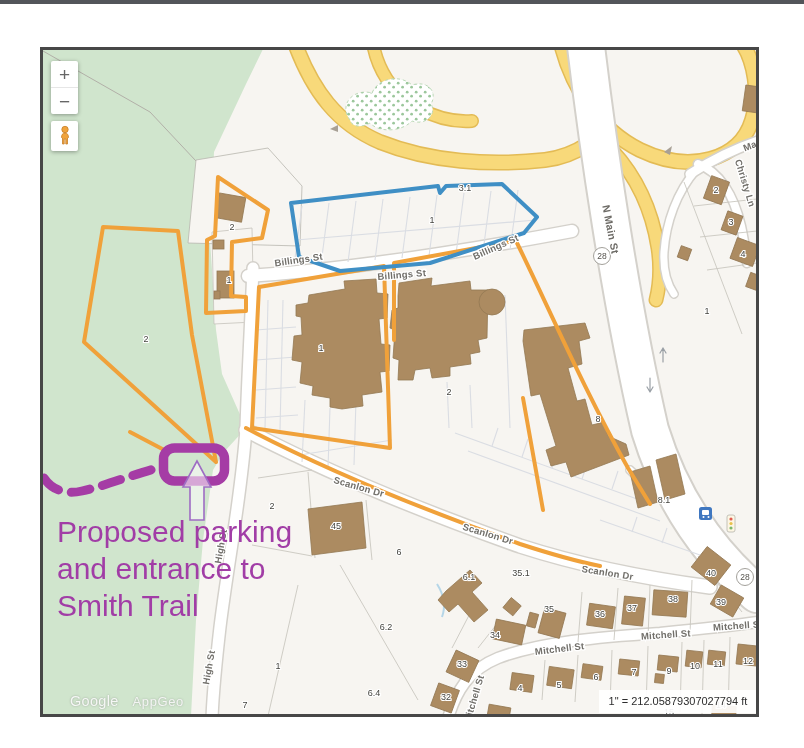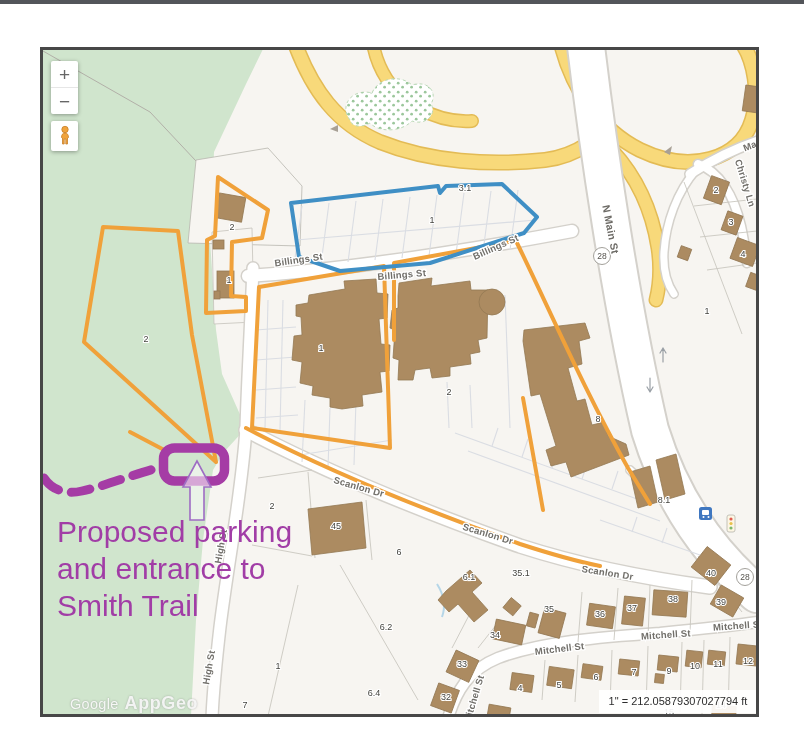--- a/index.html
+++ b/index.html
@@ -21,25 +21,25 @@
   
   .zoom-ctl{position:absolute;left:51px;top:61px;width:27px;height:53px;background:#fff;
             border-radius:2px;box-shadow:0 1px 4px rgba(0,0,0,.35);display:flex;
             flex-direction:column;overflow:hidden;}
   .zoom-ctl button{all:unset;flex:1;text-align:center;font-size:19px;color:#666;
             cursor:pointer;line-height:25px;font-family:"Liberation Sans",sans-serif;}
   .zoom-ctl .div{height:1px;background:#e6e6e6;}
   .pegman-box{position:absolute;left:51px;top:121px;width:27px;height:30px;background:#fff;
             border-radius:2px;box-shadow:0 1px 4px rgba(0,0,0,.35);display:flex;
             align-items:center;justify-content:center;cursor:pointer;}
-  .attribution{position:absolute;left:70px;top:693px;display:flex;align-items:center;gap:6px;
+  .attribution{position:absolute;left:70px;top:693px;display:flex;align-items:flex-end;gap:14px;
             pointer-events:none;}
   .attribution .g-logo{font-size:14.5px;color:rgba(255,255,255,.88);
             text-shadow:0 0 2px rgba(110,110,110,.6);letter-spacing:.3px;}
-  .attribution .ag-logo{font-size:18px;font-weight:bold;color:rgba(248,248,248,.92);
+  .attribution .ag-logo{font-size:13px;font-weight:normal;color:rgba(248,248,248,.92);
             text-shadow:0 0 2px rgba(110,110,110,.5);letter-spacing:.6px;}
   .scale-box{position:absolute;left:599px;top:690px;width:158px;height:23px;
             background:rgba(255,255,255,.92);font-size:11px;color:#2d2d2d;
             text-align:center;line-height:23px;white-space:nowrap;}
 </style>
 </head>
 <body>
 
 <div class="stage">
   <div class="top-bar"></div>

